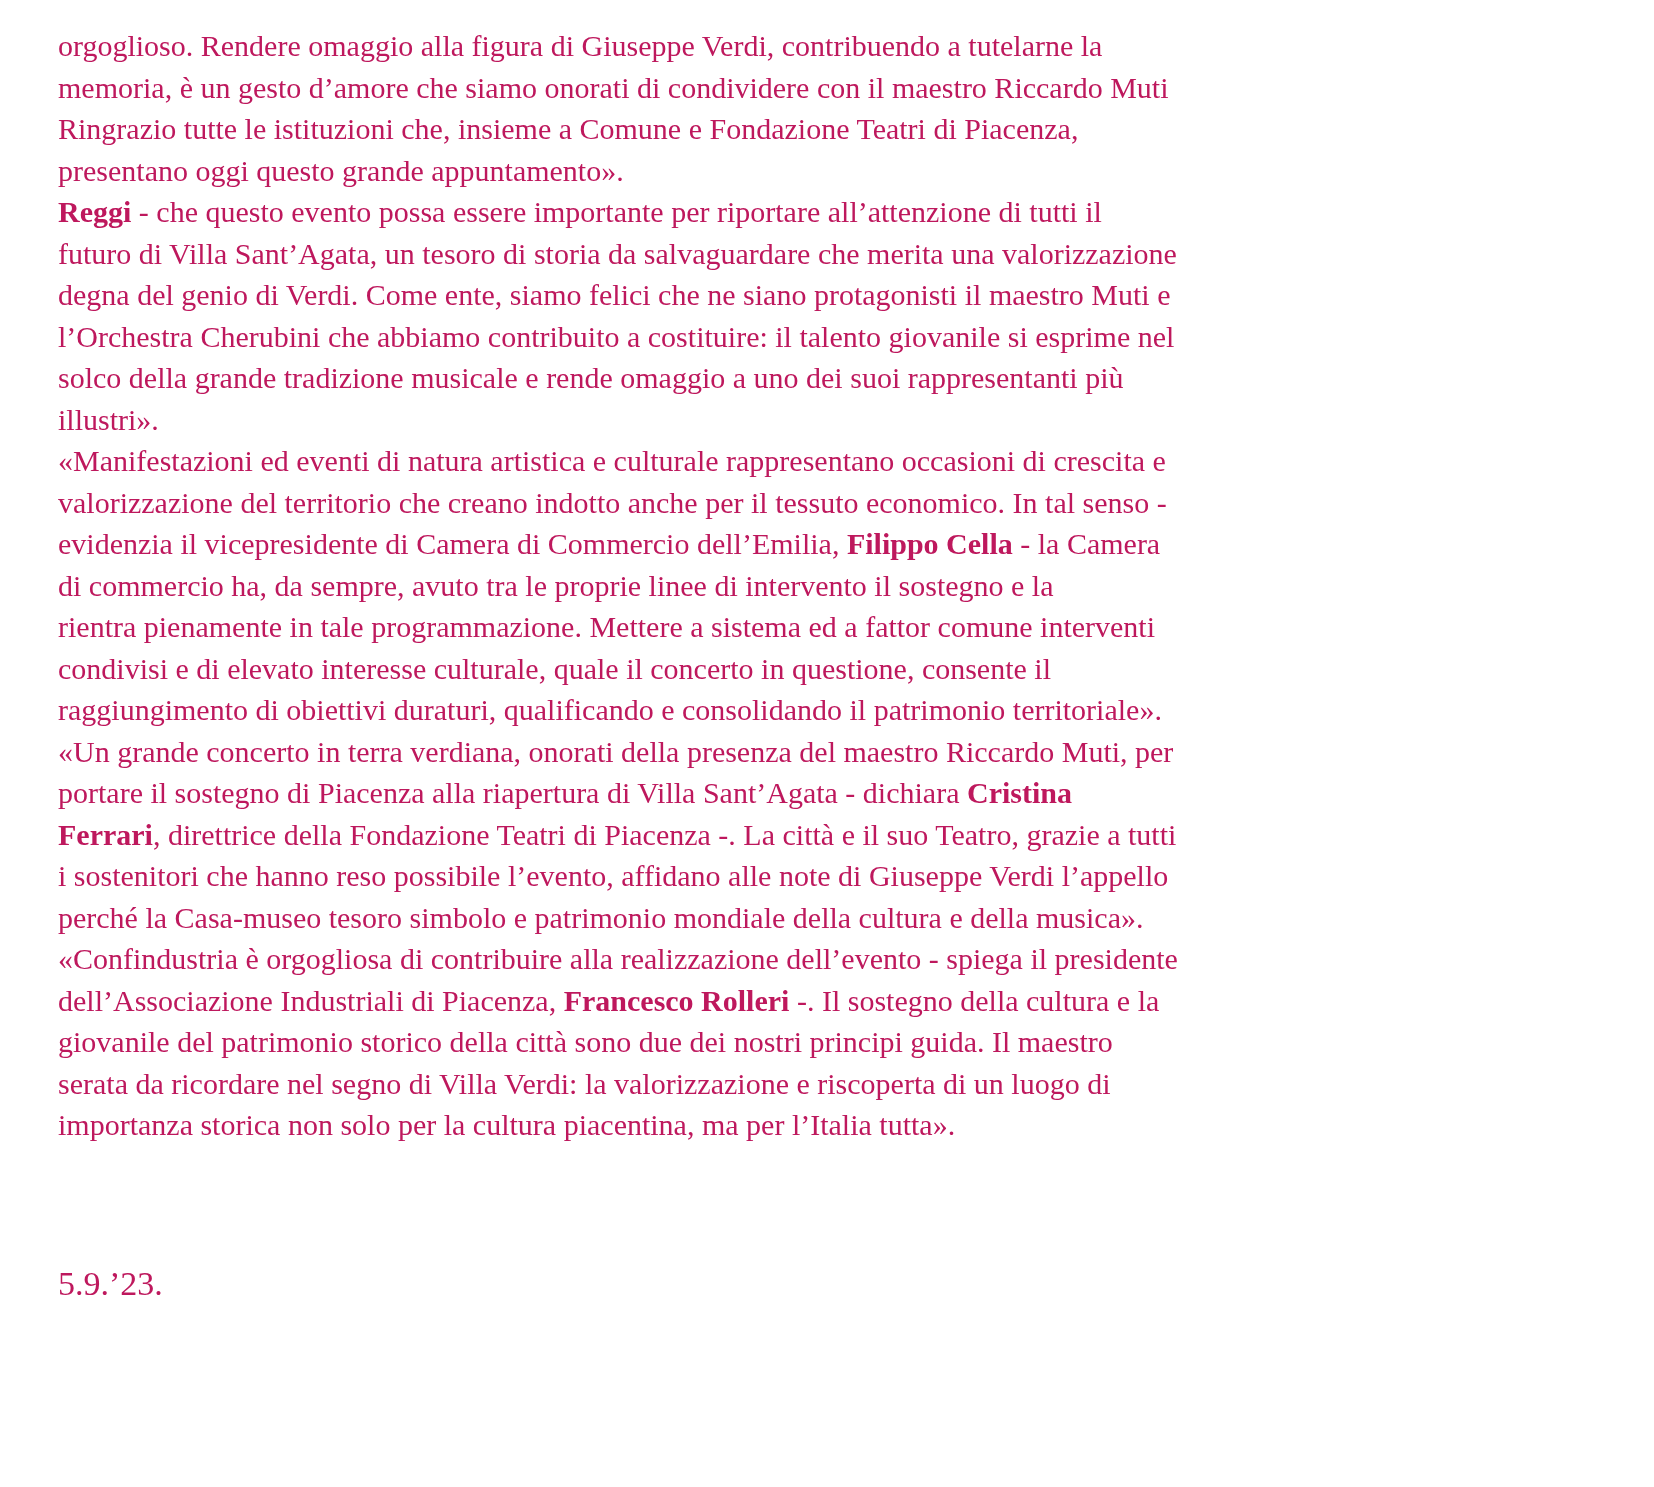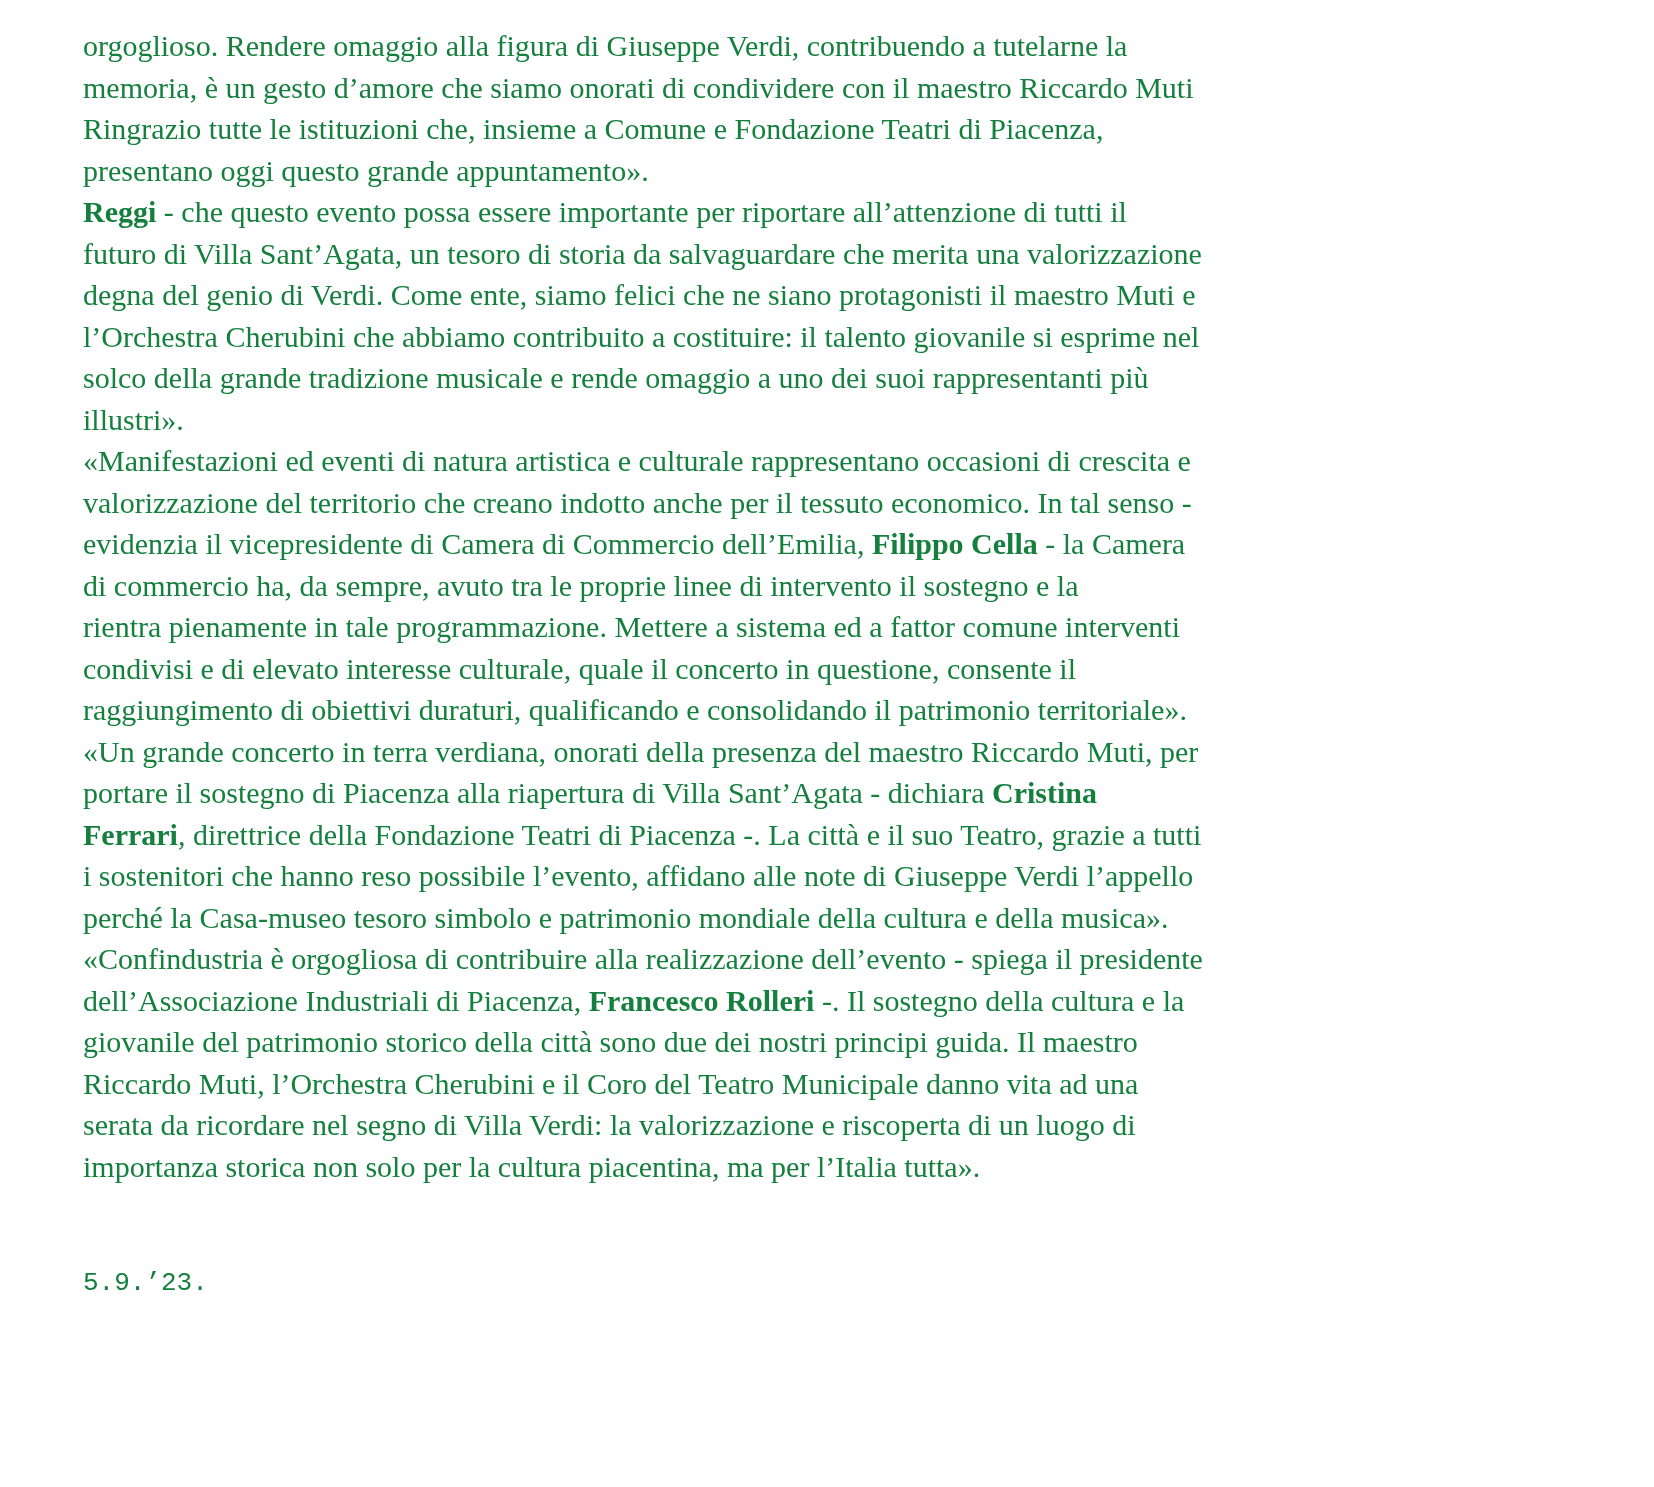--- a/index.html
+++ b/index.html
@@ -5,40 +5,39 @@
   html, body {
     margin: 0;
     padding: 0;
     background: #ffffff;
   }
   .page {
     position: relative;
     width: 1654px;
     height: 1487px;
     background: #ffffff;
-    color: #15803d;
+    color: #be185d;
     font-family: "Liberation Serif", serif;
     box-sizing: border-box;
-    padding: 25px 60px 0 83px;
+    padding: 25px 60px 0 58px;
     overflow: hidden;
   }
   .doc-body .text-line {
     font-size: 30px;
     line-height: 41.5px;
     white-space: pre;
   }
   .bold {
     font-weight: bold;
   }
   .doc-date {
-    font-size: 26px;
+    font-size: 34px;
     line-height: 41.5px;
-    margin-top: 76px;
+    margin-top: 117px;
     white-space: pre;
-    font-family: Liberation Mono, monospace;
   }
 </style>
 </head>
 <body>
 
 <div class="page">
   <div class="doc-body" id="doc-lines">
       <div class="text-line"><span>orgoglioso. Rendere omaggio alla figura di Giuseppe Verdi, contribuendo a tutelarne la</span></div>
       <div class="text-line"><span>memoria, è un gesto d’amore che siamo onorati di condividere con il maestro Riccardo Muti</span></div>
       <div class="text-line"><span>Ringrazio tutte le istituzioni che, insieme a Comune e Fondazione Teatri di Piacenza,</span></div>
@@ -57,18 +56,17 @@
       <div class="text-line"><span>condivisi e di elevato interesse culturale, quale il concerto in questione, consente il</span></div>
       <div class="text-line"><span>raggiungimento di obiettivi duraturi, qualificando e consolidando il patrimonio territoriale».</span></div>
       <div class="text-line"><span>«Un grande concerto in terra verdiana, onorati della presenza del maestro Riccardo Muti, per</span></div>
       <div class="text-line"><span>portare il sostegno di Piacenza alla riapertura di Villa Sant’Agata - dichiara </span><span class="bold">Cristina</span></div>
       <div class="text-line"><span class="bold">Ferrari</span><span>, direttrice della Fondazione Teatri di Piacenza -. La città e il suo Teatro, grazie a tutti</span></div>
       <div class="text-line"><span>i sostenitori che hanno reso possibile l’evento, affidano alle note di Giuseppe Verdi l’appello</span></div>
       <div class="text-line"><span>perché la Casa-museo tesoro simbolo e patrimonio mondiale della cultura e della musica».</span></div>
       <div class="text-line"><span>«Confindustria è orgogliosa di contribuire alla realizzazione dell’evento - spiega il presidente</span></div>
       <div class="text-line"><span>dell’Associazione Industriali di Piacenza, </span><span class="bold">Francesco Rolleri</span><span> -. Il sostegno della cultura e la</span></div>
       <div class="text-line"><span>giovanile del patrimonio storico della città sono due dei nostri principi guida. Il maestro</span></div>
-      <div class="text-line"><span>Riccardo Muti, l’Orchestra Cherubini e il Coro del Teatro Municipale danno vita ad una</span></div>
       <div class="text-line"><span>serata da ricordare nel segno di Villa Verdi: la valorizzazione e riscoperta di un luogo di</span></div>
       <div class="text-line"><span>importanza storica non solo per la cultura piacentina, ma per l’Italia tutta».</span></div>
     </div>
   <div class="doc-date">5.9.’23.</div>
 </div>
 
 </body></html>

